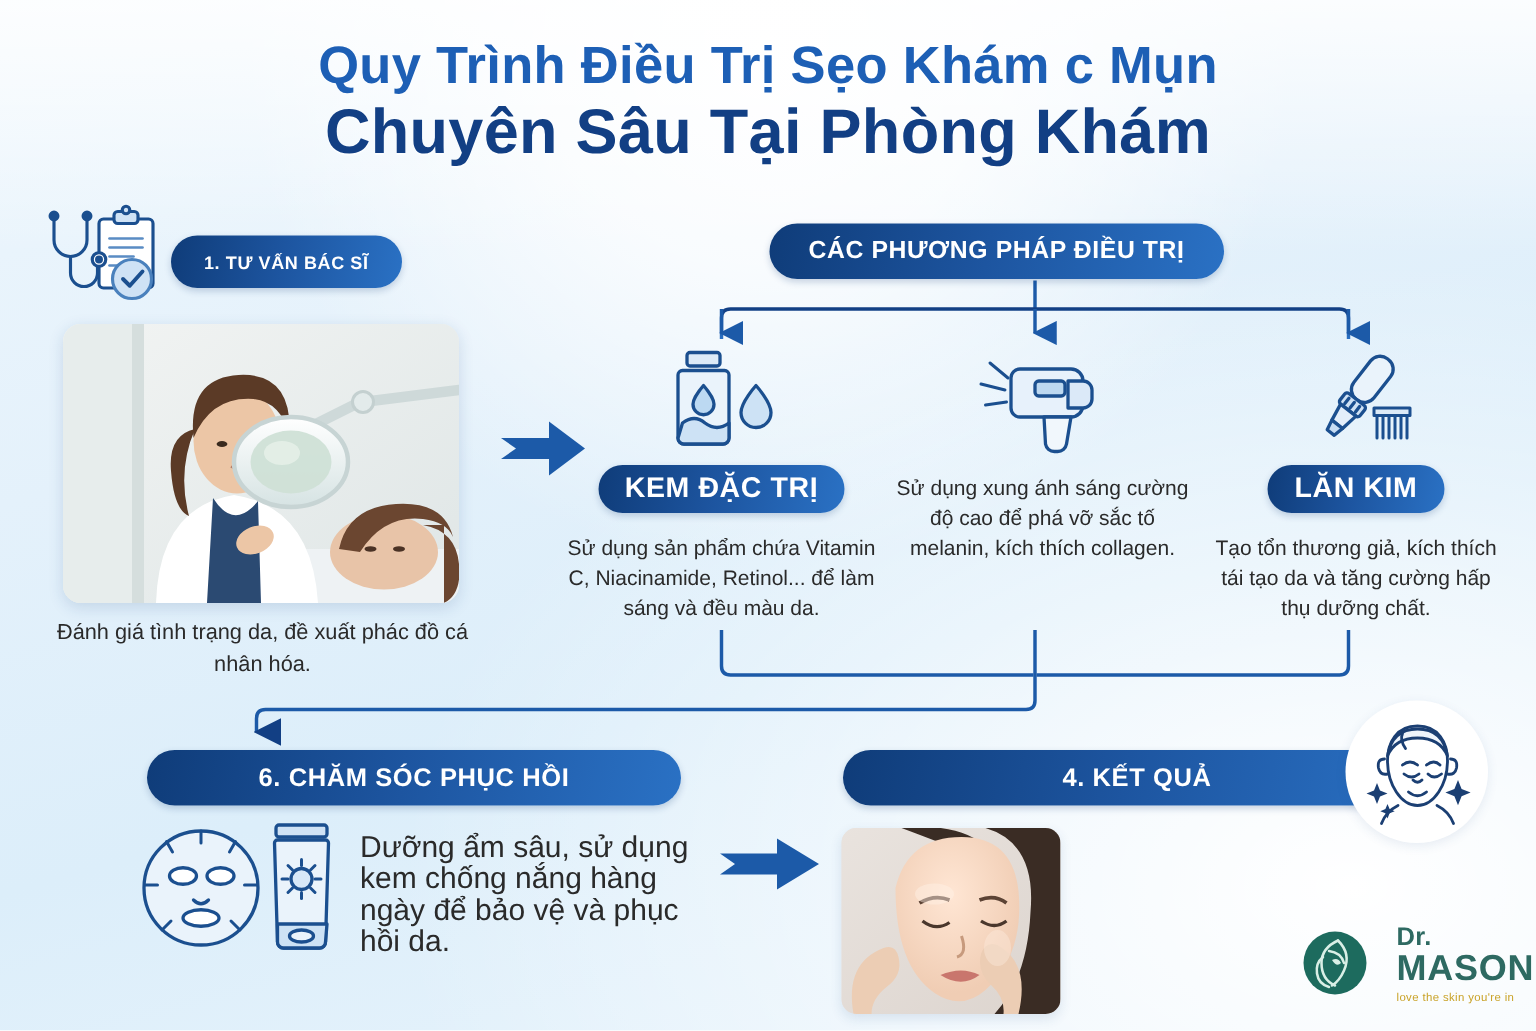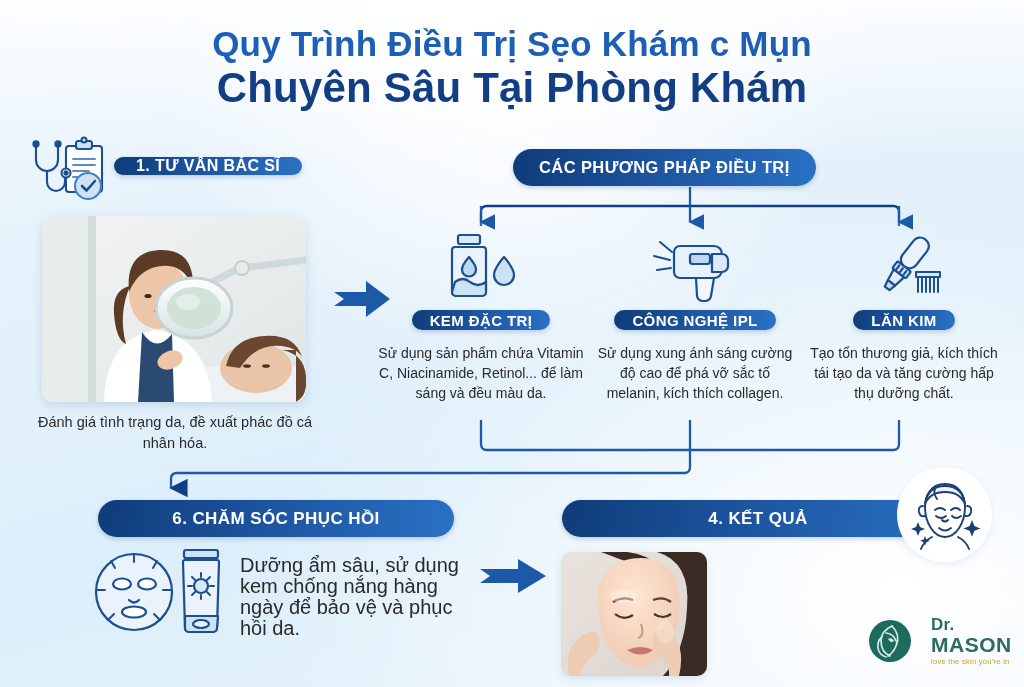--- a/index.html
+++ b/index.html
@@ -50,21 +50,21 @@
     border-radius: 999px;
     background: linear-gradient(100deg, #0f3c79 0%, #1d55a0 48%, #2a71c4 100%);
     box-shadow: 0 2px 5px rgba(18,60,120,0.22);
     white-space: nowrap;
     letter-spacing: 0.4px;
   }
 
   
   .sec1-badge {
     position: absolute; left: 114px; top: 157px;
-    height: 18px; padding: 0 22px; font-size: 16px; z-index: 6;
+    height: 35px; padding: 0 22px; font-size: 12px; z-index: 6;
   }
   .sec1-icon { position: absolute; left: 26px; top: 136px; z-index: 6; }
   .sec1-photo {
     position: absolute; left: 42px; top: 216px;
     width: 264px; height: 186px;
     border-radius: 12px; overflow: hidden;
     box-shadow: 0 3px 10px rgba(30,70,130,0.15);
     background: #eef1f2;
   }
   .sec1-caption {
@@ -76,21 +76,21 @@
   .top-banner {
     position: absolute; left: 513px; top: 149px;
     height: 37px; padding: 0 26px; font-size: 16.5px; z-index: 6;
   }
 
   
   .col { position: absolute; top: 228px; text-align: center; }
   .col .icon-box { height: 74px; display: flex; align-items: flex-end; justify-content: center; }
   .col .col-pill {
     margin-top: 8px;
-    height: 20px; padding: 0 18px; font-size: 15px;
+    height: 32px; padding: 0 18px; font-size: 19px;
   }
   .col .col-desc {
     margin-top: 13px; font-size: 14px; line-height: 20px; color: #2a2a2a;
   }
   #col-cream  { left: 376px; width: 210px; }
   #col-ipl    { left: 595px; width: 200px; }
   #col-needle { left: 806px; width: 196px; }
 
   
   .sec-badge-wide {
@@ -119,21 +119,21 @@
     width: 95px; height: 95px; border-radius: 50%;
     background: #ffffff; z-index: 7;
     display: flex; align-items: center; justify-content: center;
     box-shadow: 0 2px 7px rgba(40,80,140,0.10);
   }
 
   
   .logo { position: absolute; left: 868px; top: 616px; display: flex; align-items: center; gap: 19px; }
   .logo-text { line-height: 1; }
   .logo-dr { font-size: 17px; font-weight: 700; color: #2e6a62; letter-spacing: .3px; }
-  .logo-mason { font-size: 21px; font-weight: 700; color: #2e6a62; letter-spacing: .5px; margin-top: 1px; }
+  .logo-mason { font-size: 24px; font-weight: 700; color: #2e6a62; letter-spacing: .5px; margin-top: 1px; }
   .logo-tag { font-size: 7.6px; color: #c9a227; letter-spacing: .25px; margin-top: 3px; }
 
   svg { display: block; overflow: visible; }
   .flow { position: absolute; left: 0; top: 0; width: 1024px; height: 687px; pointer-events: none; z-index: 2; }
 </style>
 </head>
 <body>
 
 <div id="canvas">
 
@@ -275,21 +275,20 @@
           <line x1="14" y1="12" x2="26" y2="22"></line>
           <line x1="8" y1="26" x2="24" y2="30"></line>
           <line x1="11" y1="40" x2="25" y2="38"></line>
         </g>
         <path d="M34,16 h34 a8,8 0 0 1 8,8 v16 a8,8 0 0 1 -8,8 h-34 a6,6 0 0 1 -6,-6 v-20 a6,6 0 0 1 6,-6 z" fill="#e7f1fb"></path>
         <rect x="44" y="24" width="20" height="10" rx="2.5" fill="#bdd8f0"></rect>
         <path d="M50,48 l18,0 l-3,18 a6,6 0 0 1 -6,5 h-2 a6,6 0 0 1 -6,-5 z" fill="#f1f7fc"></path>
         <path d="M66,24 l10,0 a6,6 0 0 1 6,6 v6 a6,6 0 0 1 -6,6 l-10,0 z" fill="#dbe9f8"></path>
       </svg>
     </div>
-    <div class="pill col-pill">CÔNG NGHỆ IPL</div>
     <div class="col-desc">Sử dụng xung ánh sáng cường độ cao để phá vỡ sắc tố melanin, kích thích collagen.</div>
   </div>
 
   <div class="col" id="col-needle">
     <div class="icon-box">
       <svg width="92" height="72" viewBox="0 0 92 72" fill="none" stroke="#1b4f8f" stroke-width="2.2" stroke-linecap="round" stroke-linejoin="round">
         <g transform="rotate(38 46 36)">
           <rect x="38" y="2" width="17" height="34" rx="8" fill="#eaf3fb"></rect>
           <rect x="38" y="36" width="17" height="9" rx="2" fill="#cfe2f5"></rect>
           <line x1="42" y1="38.5" x2="42" y2="43"></line>

